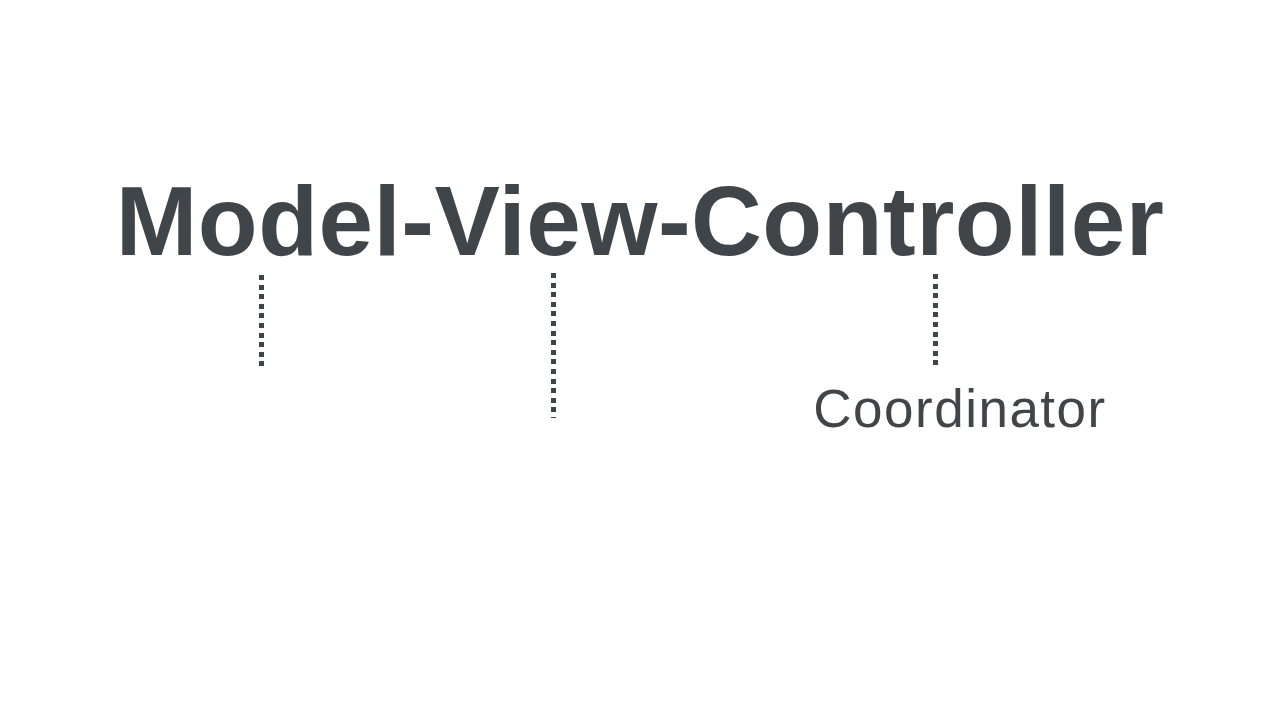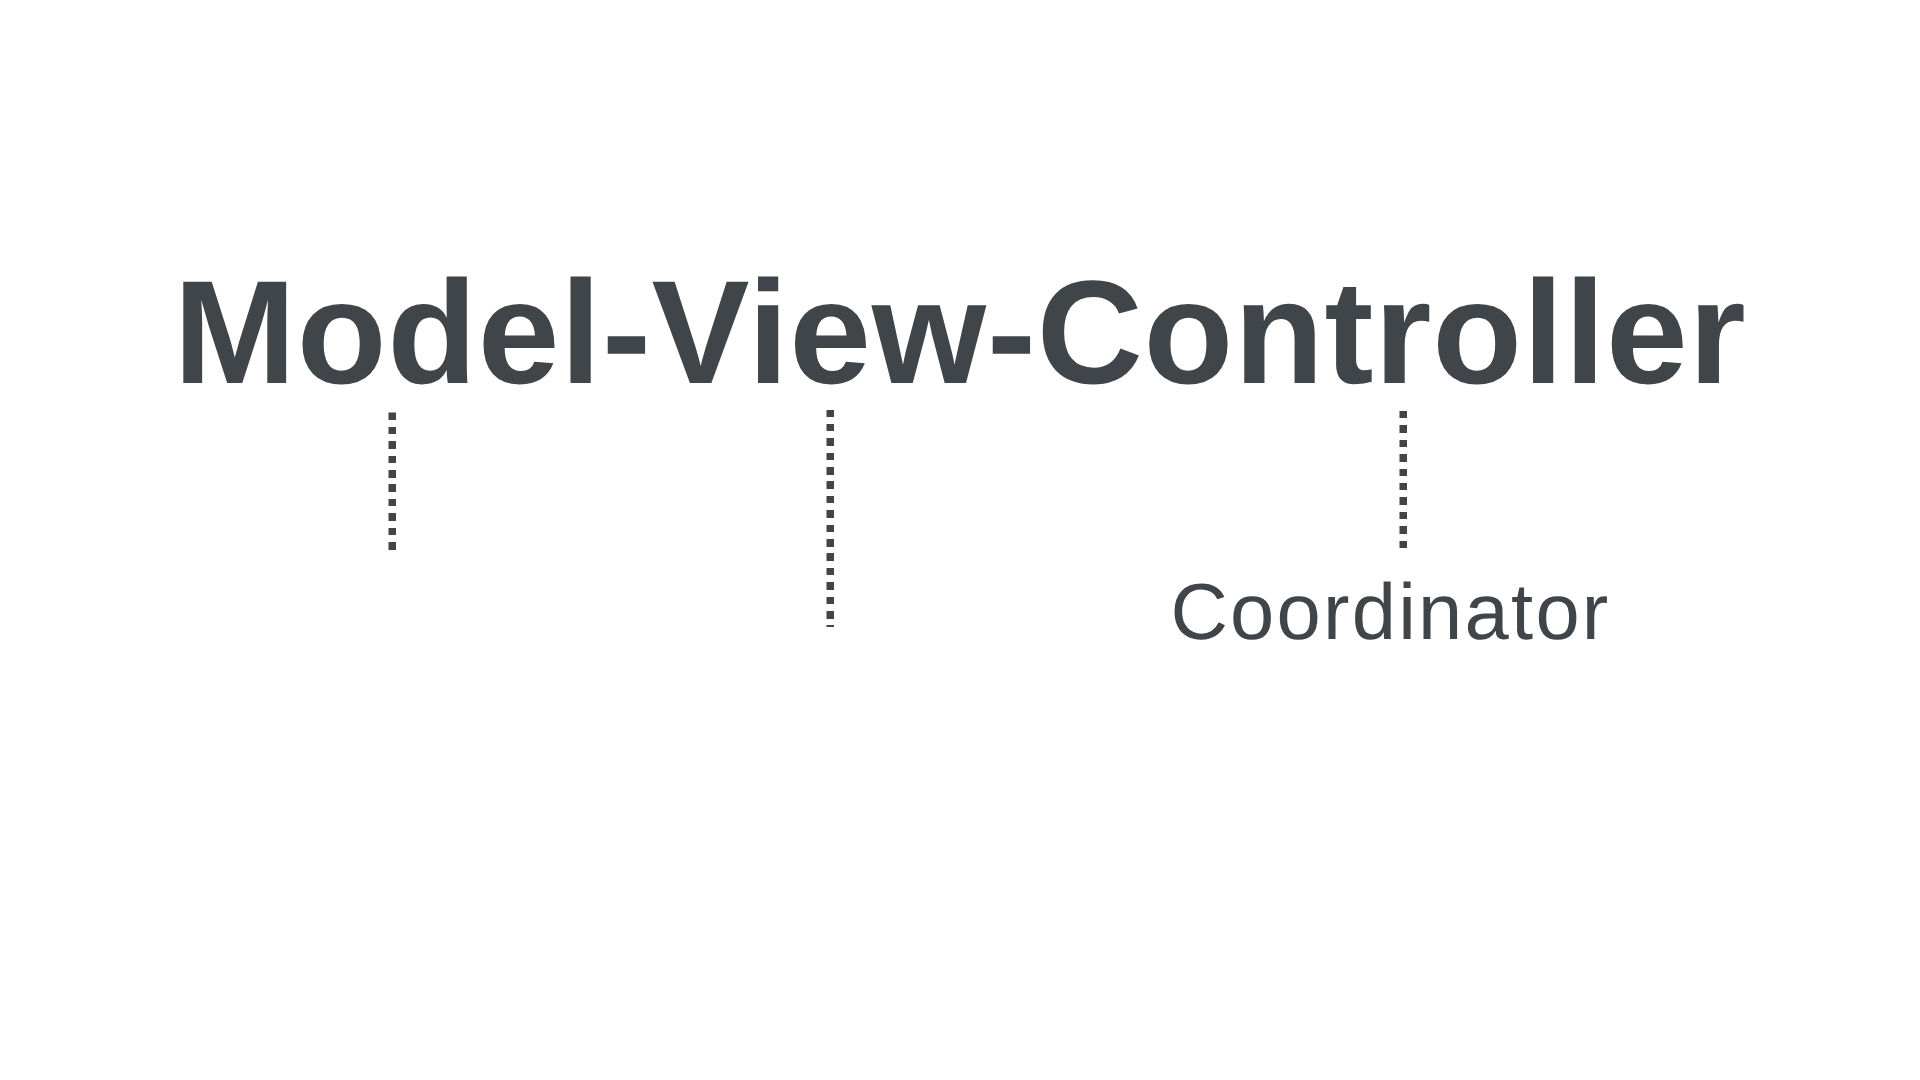--- a/index.html
+++ b/index.html
@@ -52,21 +52,21 @@
     position: absolute;
     transform: translateX(-50%);
     font-size: 53px;
     font-weight: 400;
     line-height: 1;
     letter-spacing: 1.5px;
     white-space: nowrap;
   }
   .annotation.model      { left: 254px; top: 384px; }
   .annotation.view       { left: 560px; top: 434px; }
-  .annotation.controller { left: 927px; top: 382px; }
+  .annotation.controller { left: 960px; top: 382px; }
 </style>
 </head>
 <body>
 
 <div class="slide">
 
   <h1 class="title">Model-View-Controller</h1>
 
   <div class="leader model"></div>
   <div class="leader view"></div>

